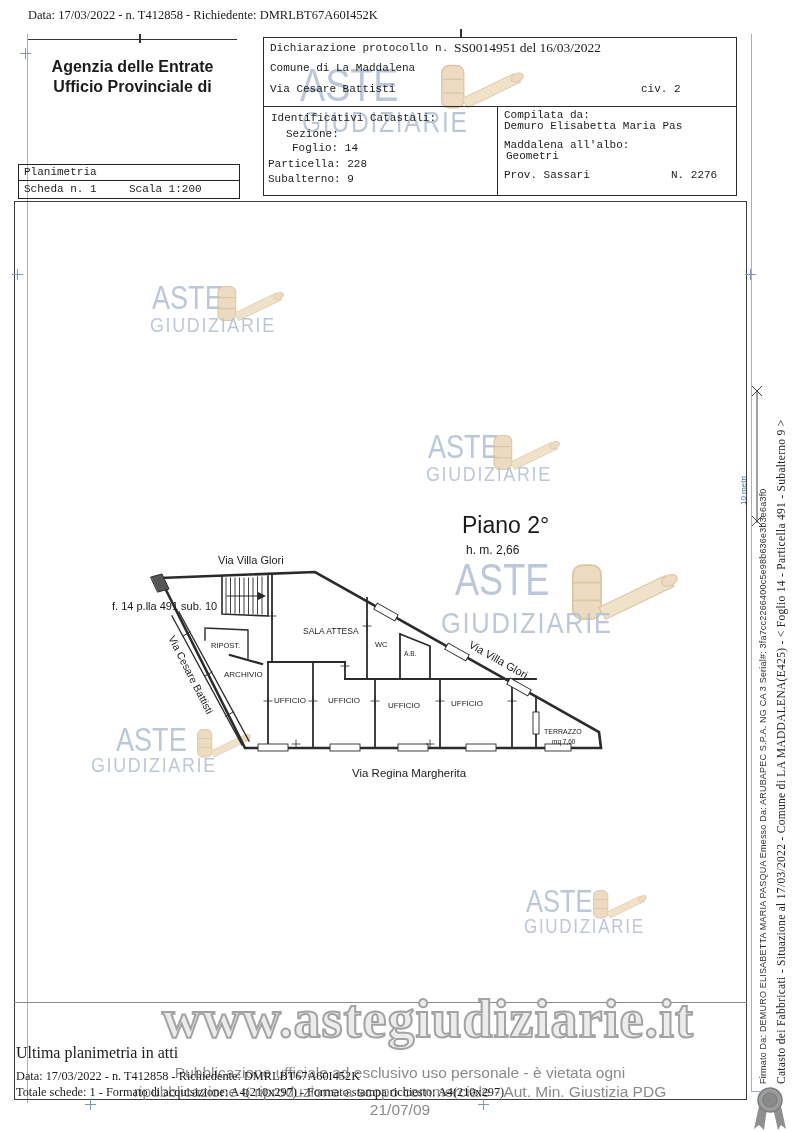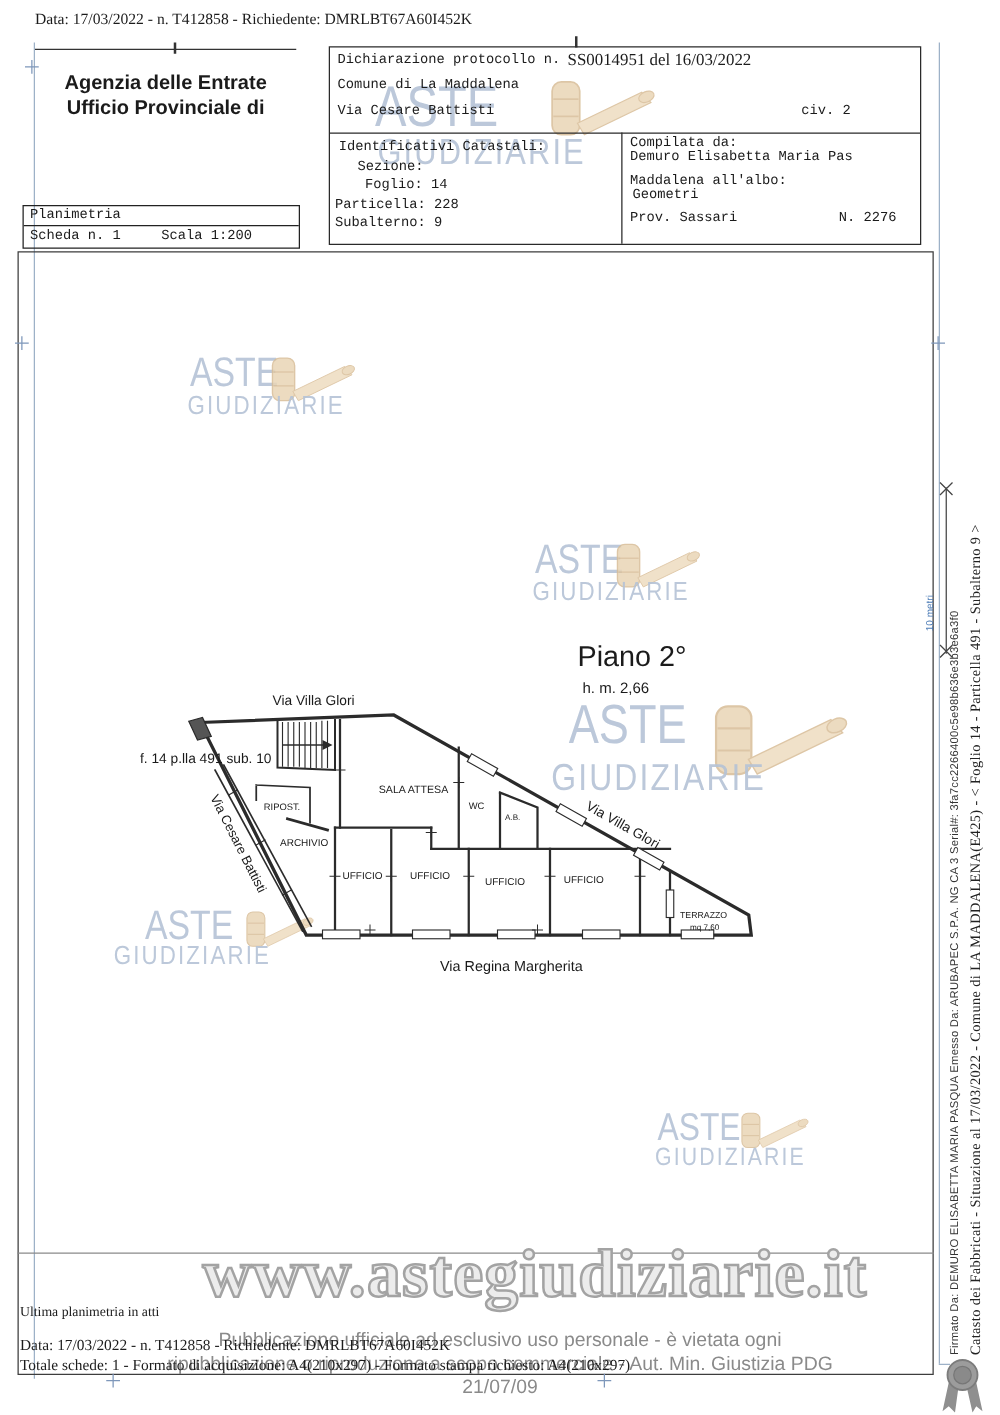--- a/index.html
+++ b/index.html
@@ -53,21 +53,21 @@
   .wm-aste,.wm-giud{position:absolute;color:#b5c3d6;font-weight:500;transform-origin:0 0;
      transform:scaleX(.82);white-space:nowrap;opacity:.9;line-height:1;}
   .wm-giud{letter-spacing:2px;transform:scaleX(.85);}
   .wm-gavel{position:absolute;opacity:.85;}
   .wm-url{left:98px;top:988px;width:660px;text-align:center;font-size:54px;font-weight:bold;
      letter-spacing:1px;color:#ececec;-webkit-text-stroke:2px #a3a3a3;z-index:3;white-space:nowrap;font-family:Liberation Serif, serif;}
 
   
   .legal{left:120px;top:1064px;width:560px;text-align:center;font-size:15.5px;line-height:18.5px;
      color:#8a8a8a;z-index:4;}
-  .f-ultima{left:16px;top:1044px;font-size:11px;z-index:4;}
+  .f-ultima{left:16px;top:1044px;font-size:16px;z-index:4;}
   .f-data{left:16px;top:1069px;font-size:12.3px;z-index:4;}
   .f-totale{left:16px;top:1085px;font-size:12.3px;z-index:4;}
 
   
   .side1{left:775px;top:1084px;transform:rotate(-90deg);transform-origin:0 0;
      font-family:"Liberation Serif",serif;font-size:11.5px;letter-spacing:.3px;white-space:nowrap;z-index:4;color:#222;}
   .side2{left:758px;top:1084px;transform:rotate(-90deg);transform-origin:0 0;
      font-size:9px;letter-spacing:.2px;white-space:nowrap;z-index:4;color:#333;}
   .scale-label{left:739px;top:505px;transform:rotate(-90deg);transform-origin:0 0;
      font-size:8px;color:#4a7ab5;white-space:nowrap;z-index:3;}

